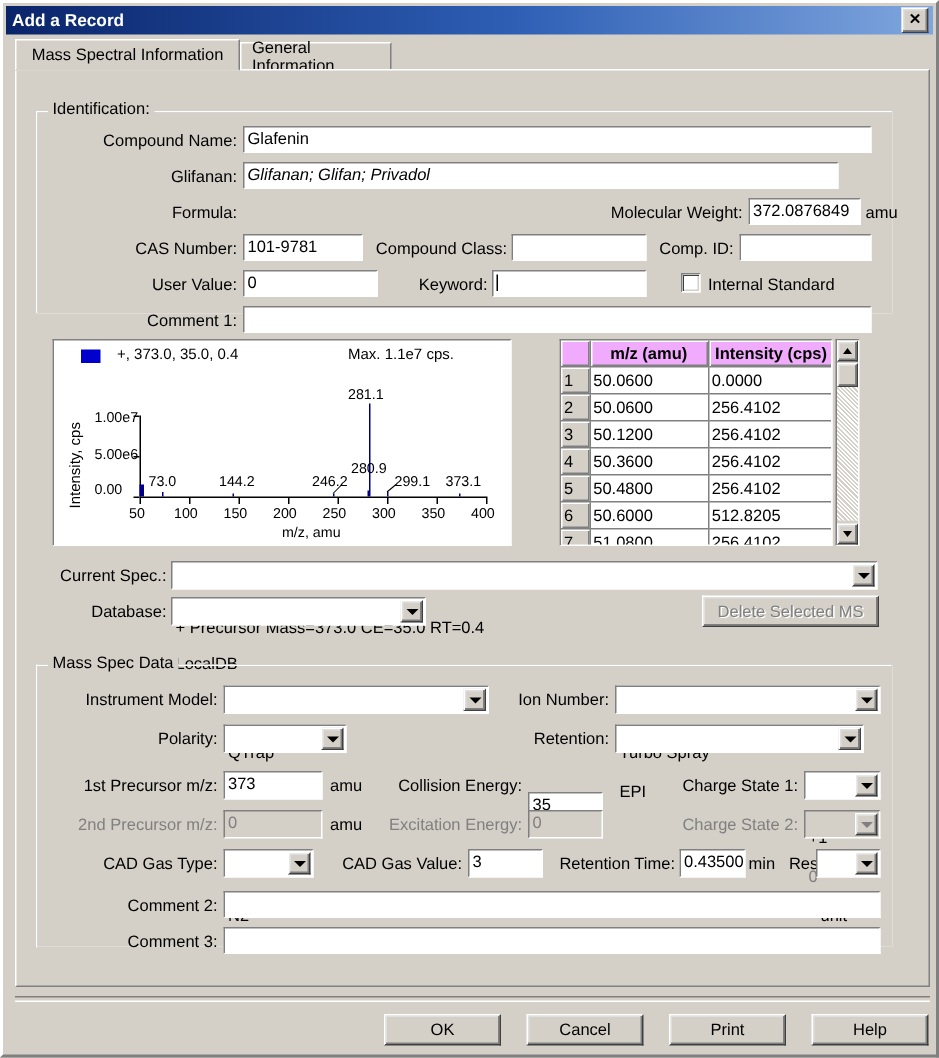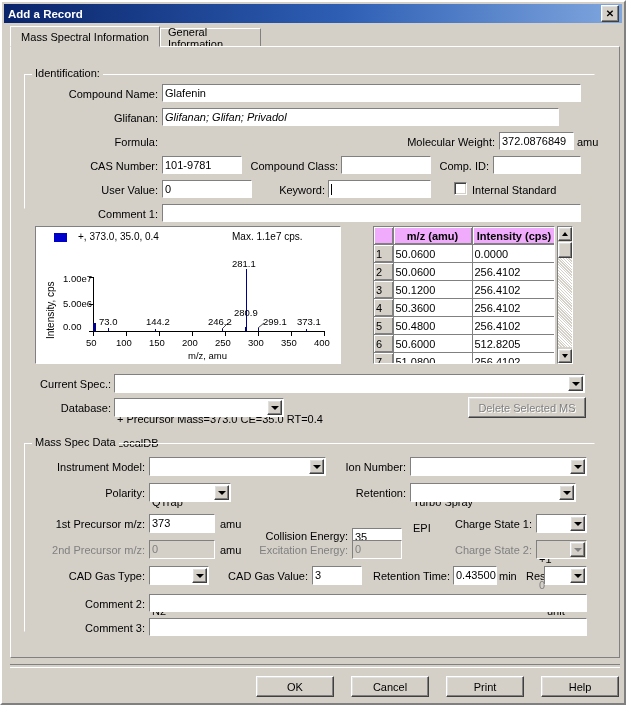--- a/index.html
+++ b/index.html
@@ -443,21 +443,21 @@
       <div class="combo" style="left:385px;top:39px;width:166px;height:19px;">
         <div class="val">EPI</div>
         <div class="arrowbtn">
             <div class="tri"></div>
           </div>
       </div>
 
       <div class="lbl" style="left:15px;top:74px;width:105px;">1st Precursor m/z:</div>
       <div class="field" style="left:124px;top:70px;width:66px;height:19px;">373</div>
       <div class="lbl left" style="left:195px;top:74px;width:30px;">amu</div>
-      <div class="lbl" style="left:231px;top:74px;width:92px;margin-top:12px;">Collision Energy:</div>
+      <div class="lbl" style="left:231px;top:74px;width:92px;">Collision Energy:</div>
       <div class="field" style="left:327px;top:84px;width:50px;height:19px;">35</div>
       <div class="lbl" style="left:419px;top:74px;width:88px;">Charge State 1:</div>
       <div class="combo" style="left:511px;top:70px;width:51px;height:19px;">
         <div class="val">+1</div>
         <div class="arrowbtn">
             <div class="tri"></div>
           </div>
       </div>
 
       <div class="lbl dim" style="left:15px;top:100px;width:105px;">2nd Precursor m/z:</div>

